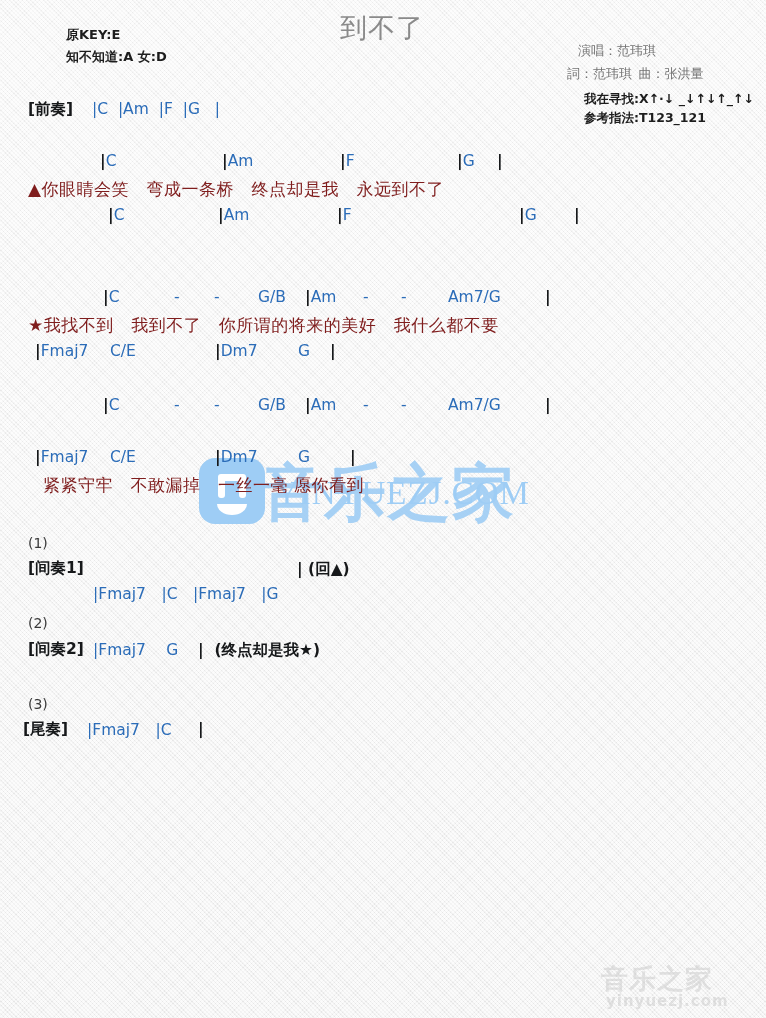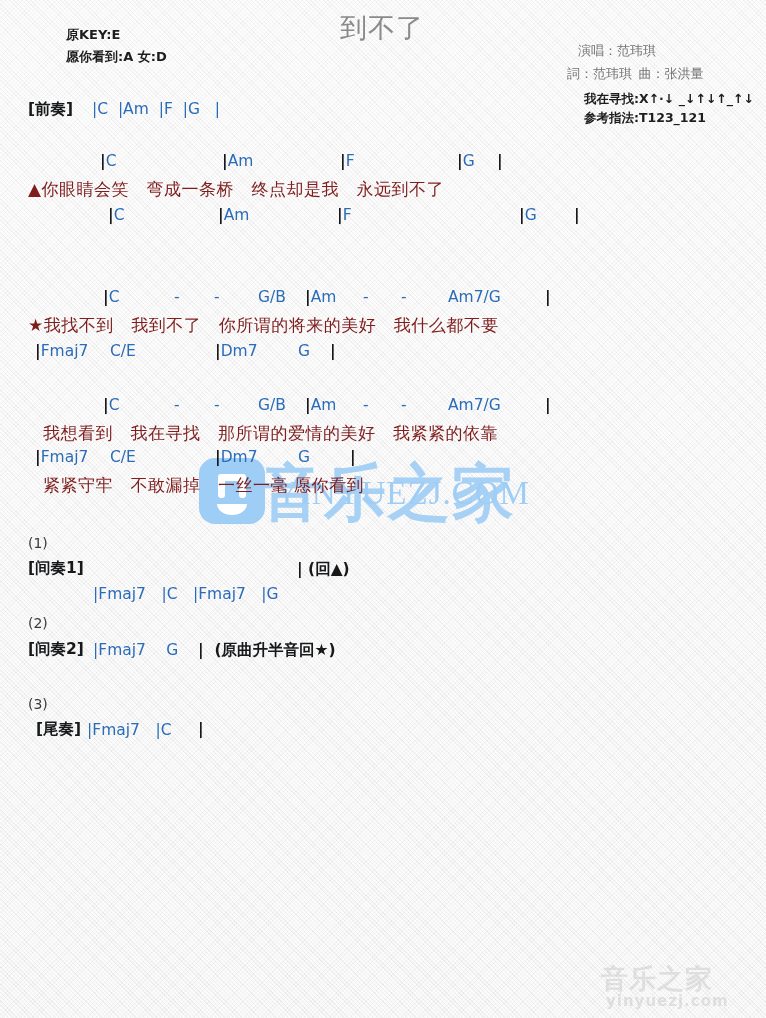--- a/index.html
+++ b/index.html
@@ -134,21 +134,21 @@
 <svg id="wm-corner" viewBox="0 0 160 52">
   <text x="5" y="30" class="wm-txt-gray" style="font-family:'DejaVu Sans',sans-serif;font-size:27px;font-weight:700;letter-spacing:1px;">音乐之家</text>
   <text x="10" y="48" class="wm-txt-gray" style="font-family:'DejaVu Sans',sans-serif;font-size:15px;font-weight:700;letter-spacing:1px;">yinyuezj.com</text>
 </svg>
 
 <div id="sheet">
 
   <div class="abs title" style="left:340px; top:10px;">到不了</div>
 
   <div class="abs meta" style="left:66px; top:26px;">原KEY:E</div>
-  <div class="abs meta" style="left:66px; top:48px;">愿你看到:A 女:D</div>
+  <div class="abs meta" style="left:66px; top:48px;">知不知道:A 女:D</div>
 
   <div class="abs credit" style="left:578px; top:42px;">演唱：范玮琪</div>
   <div class="abs credit" style="left:567px; top:65px;font-family:Liberation Serif, serif;">詞：范玮琪  曲：张洪量</div>
 
   <div class="abs strum" style="left:584px; top:91px;">我在寻找:X↑·↓ _↓↑↓↑_↑↓</div>
   <div class="abs strum" style="left:584px; top:110px;">参考指法:T123_121</div>
 
   <div class="abs section" style="left:28px; top:99px;">[前奏]</div>
   <div class="abs chordline" style="left:92px; top:100px;">|C  |Am  |F  |G   |</div>
 
@@ -156,33 +156,32 @@
   <div class="abs lyricline" style="left:28px; top:178px;">▲你眼睛会笑　弯成一条桥　终点却是我　永远到不了</div>
 
   <div class="abs" style="left:0; top:206px; width:766px; height:26px;" id="v1c"><span class="abs chordline" style="left: 108px; top: 0px;"><span class="bar">|</span><span>C</span></span><span class="abs chordline" style="left: 218px; top: 0px;"><span class="bar">|</span><span>Am</span></span><span class="abs chordline" style="left: 337px; top: 0px;"><span class="bar">|</span><span>F</span></span><span class="abs chordline" style="left: 519px; top: 0px;"><span class="bar">|</span><span>G</span></span><span class="abs chordline" style="left: 574px; top: 0px;"><span class="bar">|</span></span></div>
 
   <div class="abs" style="left:0; top:288px; width:766px; height:26px;" id="c0c"><span class="abs chordline" style="left: 103px; top: 0px;"><span class="bar">|</span><span>C</span></span><span class="abs chordline" style="left: 174px; top: 0px;">-</span><span class="abs chordline" style="left: 214px; top: 0px;">-</span><span class="abs chordline" style="left: 258px; top: 0px;">G/B</span><span class="abs chordline" style="left: 305px; top: 0px;"><span class="bar">|</span><span>Am</span></span><span class="abs chordline" style="left: 363px; top: 0px;">-</span><span class="abs chordline" style="left: 401px; top: 0px;">-</span><span class="abs chordline" style="left: 448px; top: 0px;">Am7/G</span><span class="abs chordline" style="left: 545px; top: 0px;"><span class="bar">|</span></span></div>
   <div class="abs lyricline" style="left:28px; top:314px;">★我找不到　我到不了　你所谓的将来的美好　我什么都不要</div>
 
   <div class="abs" style="left:0; top:342px; width:766px; height:26px;" id="c1c"><span class="abs chordline" style="left: 35px; top: 0px;"><span class="bar">|</span><span>Fmaj7</span></span><span class="abs chordline" style="left: 110px; top: 0px;">C/E</span><span class="abs chordline" style="left: 215px; top: 0px;"><span class="bar">|</span><span>Dm7</span></span><span class="abs chordline" style="left: 298px; top: 0px;">G</span><span class="abs chordline" style="left: 330px; top: 0px;"><span class="bar">|</span></span></div>
 
   <div class="abs" style="left:0; top:396px; width:766px; height:26px;" id="c2c"><span class="abs chordline" style="left: 103px; top: 0px;"><span class="bar">|</span><span>C</span></span><span class="abs chordline" style="left: 174px; top: 0px;">-</span><span class="abs chordline" style="left: 214px; top: 0px;">-</span><span class="abs chordline" style="left: 258px; top: 0px;">G/B</span><span class="abs chordline" style="left: 305px; top: 0px;"><span class="bar">|</span><span>Am</span></span><span class="abs chordline" style="left: 363px; top: 0px;">-</span><span class="abs chordline" style="left: 401px; top: 0px;">-</span><span class="abs chordline" style="left: 448px; top: 0px;">Am7/G</span><span class="abs chordline" style="left: 545px; top: 0px;"><span class="bar">|</span></span></div>
-  <div class="abs lyricline" style="left:43px; top:422px;">我想看到　我在寻找　那所谓的爱情的美好　我紧紧的依靠</div>
 
   <div class="abs" style="left:0; top:448px; width:766px; height:26px; z-index:4;" id="c3c"><span class="abs chordline" style="left: 35px; top: 0px;"><span class="bar">|</span><span>Fmaj7</span></span><span class="abs chordline" style="left: 110px; top: 0px;">C/E</span><span class="abs chordline" style="left: 215px; top: 0px;"><span class="bar">|</span><span>Dm7</span></span><span class="abs chordline" style="left: 298px; top: 0px;">G</span><span class="abs chordline" style="left: 350px; top: 0px;"><span class="bar">|</span></span></div>
   <div class="abs lyricline" style="left:43px; top:474px; z-index:4;">紧紧守牢　不敢漏掉　一丝一毫 愿你看到</div>
 
   <div class="abs numlabel" style="left:28px; top:535px; z-index:4;">(1)</div>
   <div class="abs section" style="left:28px; top:558px; z-index:4;">[间奏1]</div>
   <div class="abs chordline" style="left:93px; top:584px; z-index:4;">|Fmaj7　|C　|Fmaj7　|G</div>
   <div class="abs section" style="left:297px; top:559px; z-index:4;">| (回▲)</div>
 
   <div class="abs numlabel" style="left:28px; top:615px;">(2)</div>
   <div class="abs section" style="left:28px; top:639px;">[间奏2]</div>
   <div class="abs chordline" style="left:93px; top:640px;">|Fmaj7　 G</div>
-  <div class="abs section" style="left:198px; top:640px;">|  (原曲升半音回★)</div>
+  <div class="abs section" style="left:198px; top:640px;">|  (终点却是我★)</div>
 
   <div class="abs numlabel" style="left:28px; top:696px;">(3)</div>
-  <div class="abs section" style="left:36px; top:719px;">[尾奏]</div>
+  <div class="abs section" style="left:23px; top:719px;">[尾奏]</div>
   <div class="abs chordline" style="left:87px; top:720px;">|Fmaj7　|C</div>
   <div class="abs section" style="left:198px; top:720px;">|</div>
 
 </div>
 
 </body></html>

